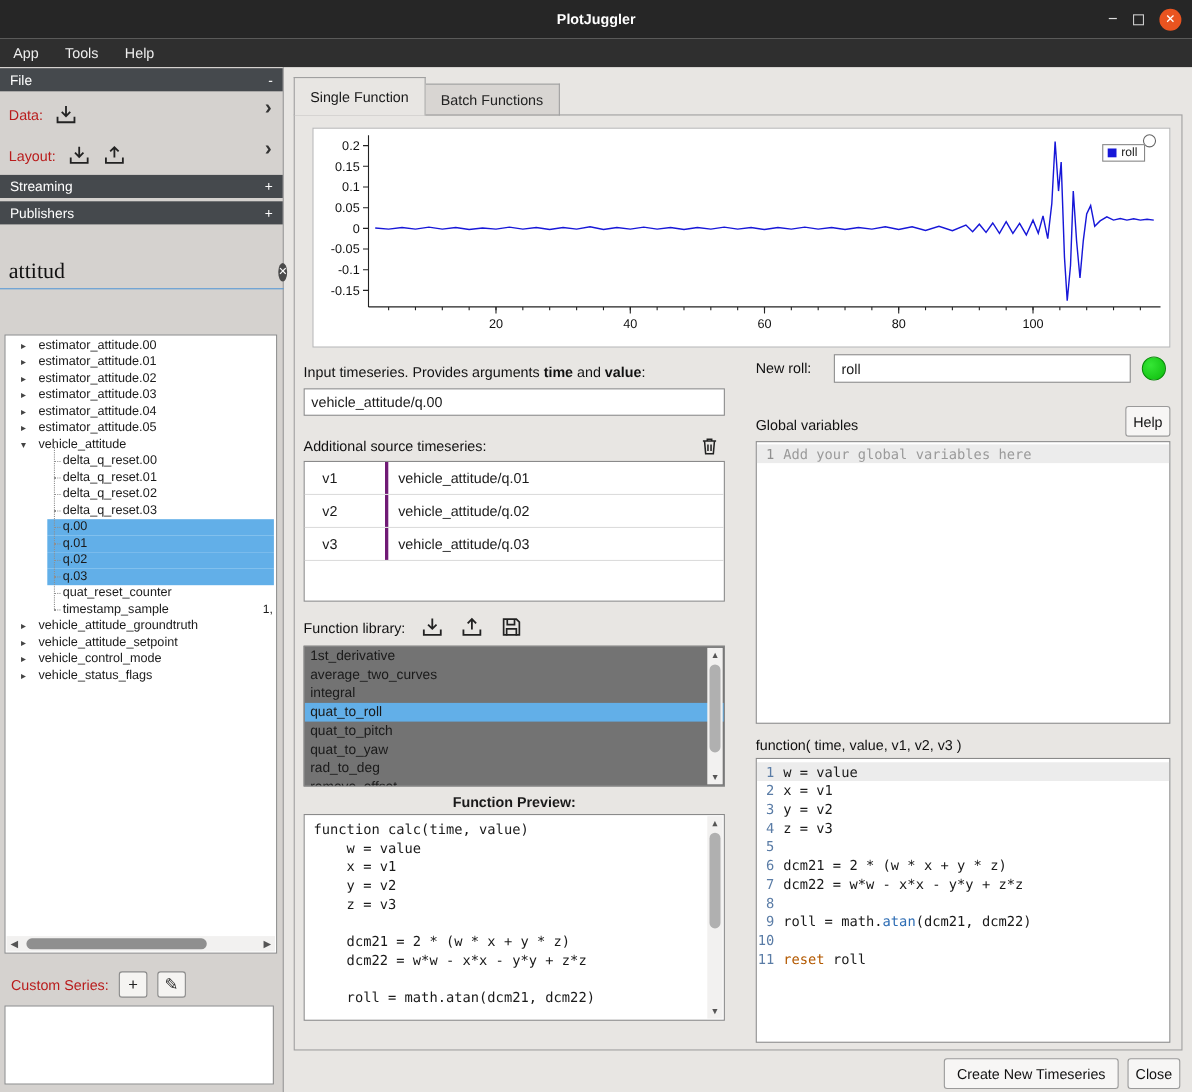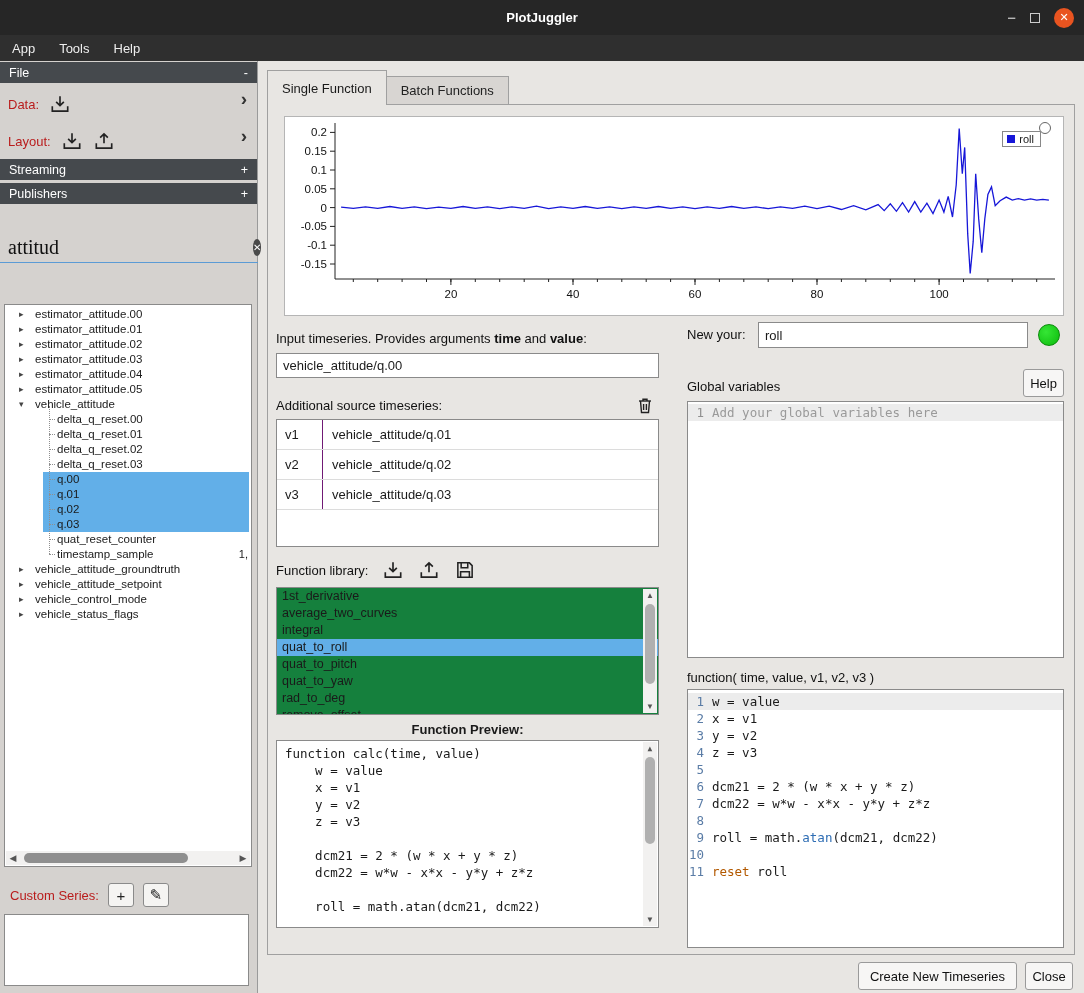--- a/index.html
+++ b/index.html
@@ -73,24 +73,24 @@
   .plot-circle { position:absolute; top:5px; right:12px; width:12px; height:12px; border:1.5px solid #666; border-radius:50%; background:#fff; z-index:2; }
 
   .caption { font-size:13px; color:#111; }
   .input-caption { position:absolute; left:8px; top:226px; width:383px; }
   .text-field { position:absolute; background:#fff; border:1px solid #8a8a8a; font-size:13px; display:flex; align-items:center; padding:0 6px; }
   .input-field { left:8px; top:248px; width:383px; height:25px; }
   .additional-row { position:absolute; left:8px; top:288px; width:383px; height:24px; display:flex; align-items:center; }
   .additional-row .trash { margin-left:auto; margin-right:4px; }
   .source-table { position:absolute; left:8px; top:314px; width:383px; height:128px; background:#fff; border:1px solid #8a8a8a; font-size:13px; }
   .src-row { height:30px; display:flex; border-bottom:1px solid #dcdcdc; }
-  .src-key { width:46px; border-right:1px solid #701a75; display:flex; align-items:center; padding-left:8px; }
+  .src-key { width:76px; border-right:3px solid #701a75; display:flex; align-items:center; padding-left:16px; }
   .src-val { flex:1; display:flex; align-items:center; padding-left:9px; }
   .library-row { position:absolute; left:8px; top:452px; width:383px; height:26px; display:flex; align-items:center; gap:14px; }
-  .library-list { position:absolute; left:8px; top:482px; width:383px; height:128px; background:#15803d; border:1px solid #8a8a8a; overflow:hidden; font-size:12.5px; }
+  .library-list { position:absolute; left:8px; top:482px; width:383px; height:128px; background:#737373; border:1px solid #8a8a8a; overflow:hidden; font-size:12.5px; }
   .lib-item { height:17px; line-height:17px; padding-left:5px; }
   .lib-item.selected { background:#62afe8; }
   .vscroll { position:absolute; right:1px; top:1px; bottom:1px; width:14px; background:#f2f1f0; display:flex; flex-direction:column; }
   .vs-arrow { height:13px; display:flex; align-items:center; justify-content:center; color:#555; font-size:8px; }
   .vs-track { flex:1; position:relative; }
   .vs-thumb { position:absolute; left:2px; width:10px; background:#b0b0b0; border-radius:5px; }
   .preview-caption { position:absolute; left:8px; top:617px; width:383px; text-align:center; font-weight:bold; font-size:13px; }
   .preview-box { position:absolute; left:8px; top:635px; width:383px; height:188px; background:#fff; border:1px solid #8a8a8a; overflow:hidden; font-family:"DejaVu Sans Mono","Liberation Mono",monospace; font-size:12.5px; line-height:17px; padding:4px 0 0 8px; }
   .preview-box .pline { white-space:pre; }
 
@@ -393,21 +393,21 @@
         <div class="pline">    roll = math.atan(dcm21, dcm22)</div>
         <div class="vscroll">
         <span class="vs-arrow">▲</span>
         <span class="vs-track">
             <span class="vs-thumb" style="top:2px; height:55%;"></span>
           </span>
         <span class="vs-arrow">▼</span>
       </div>
     </div>
 
-    <span class="caption newname-label">New your:</span>
+    <span class="caption newname-label">New roll:</span>
     <div class="text-field newname-input">roll</div>
     <span class="status-circle"></span>
 
     <span class="caption global-label">Global variables</span>
     <div class="btn help-btn">Help</div>
 
     <div class="global-editor">
       <div class="gline cur">
         <span class="gutter gray">1</span>
         <span class="gcode placeholder">Add your global variables here</span>

